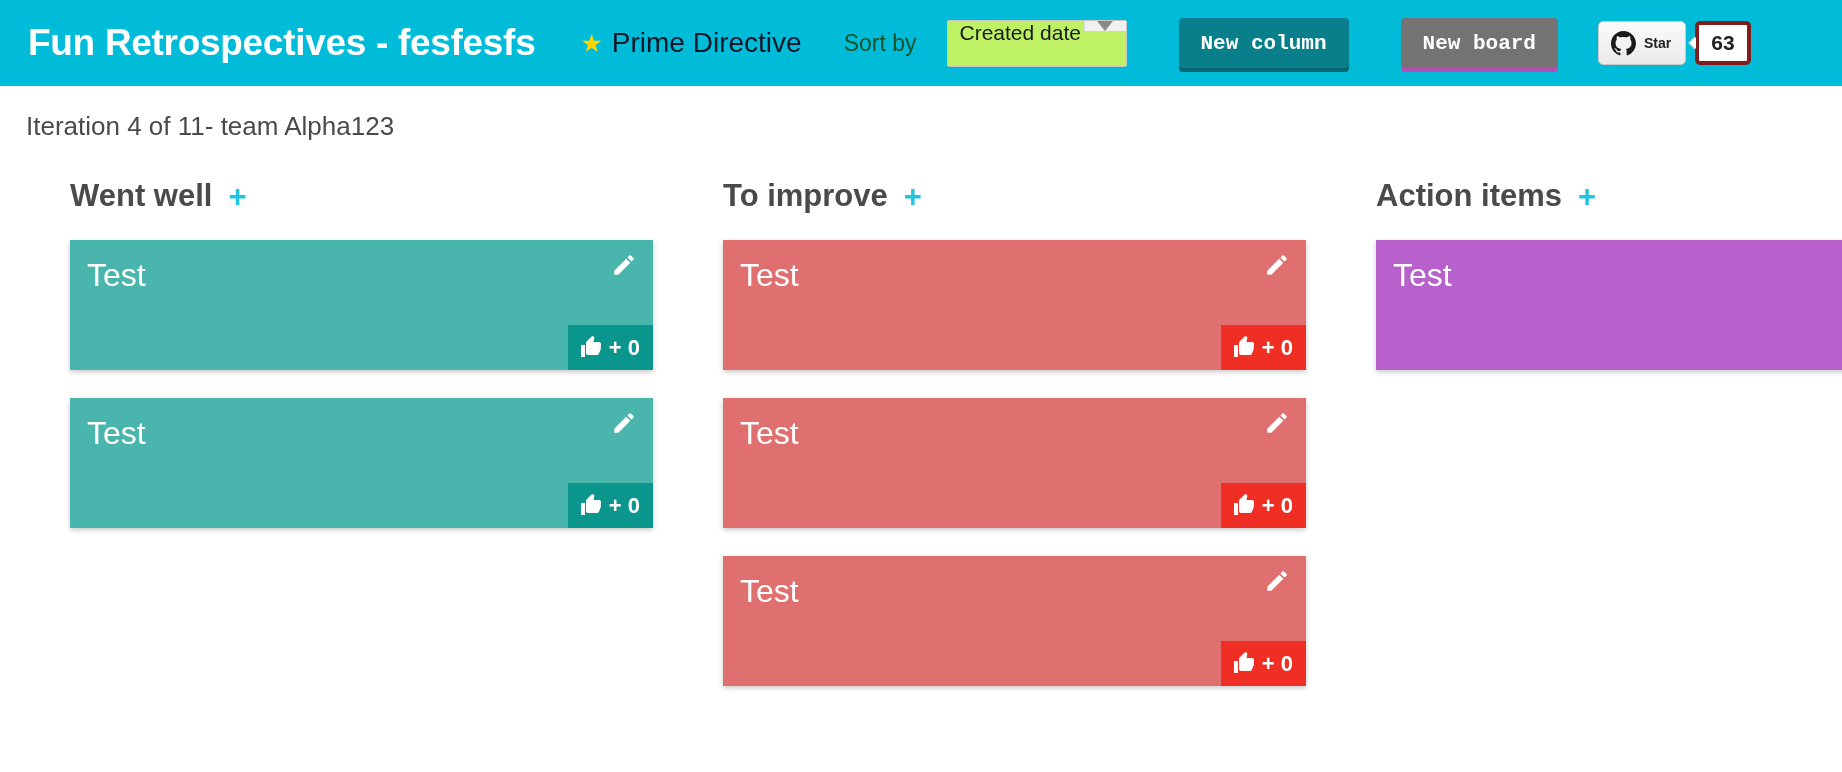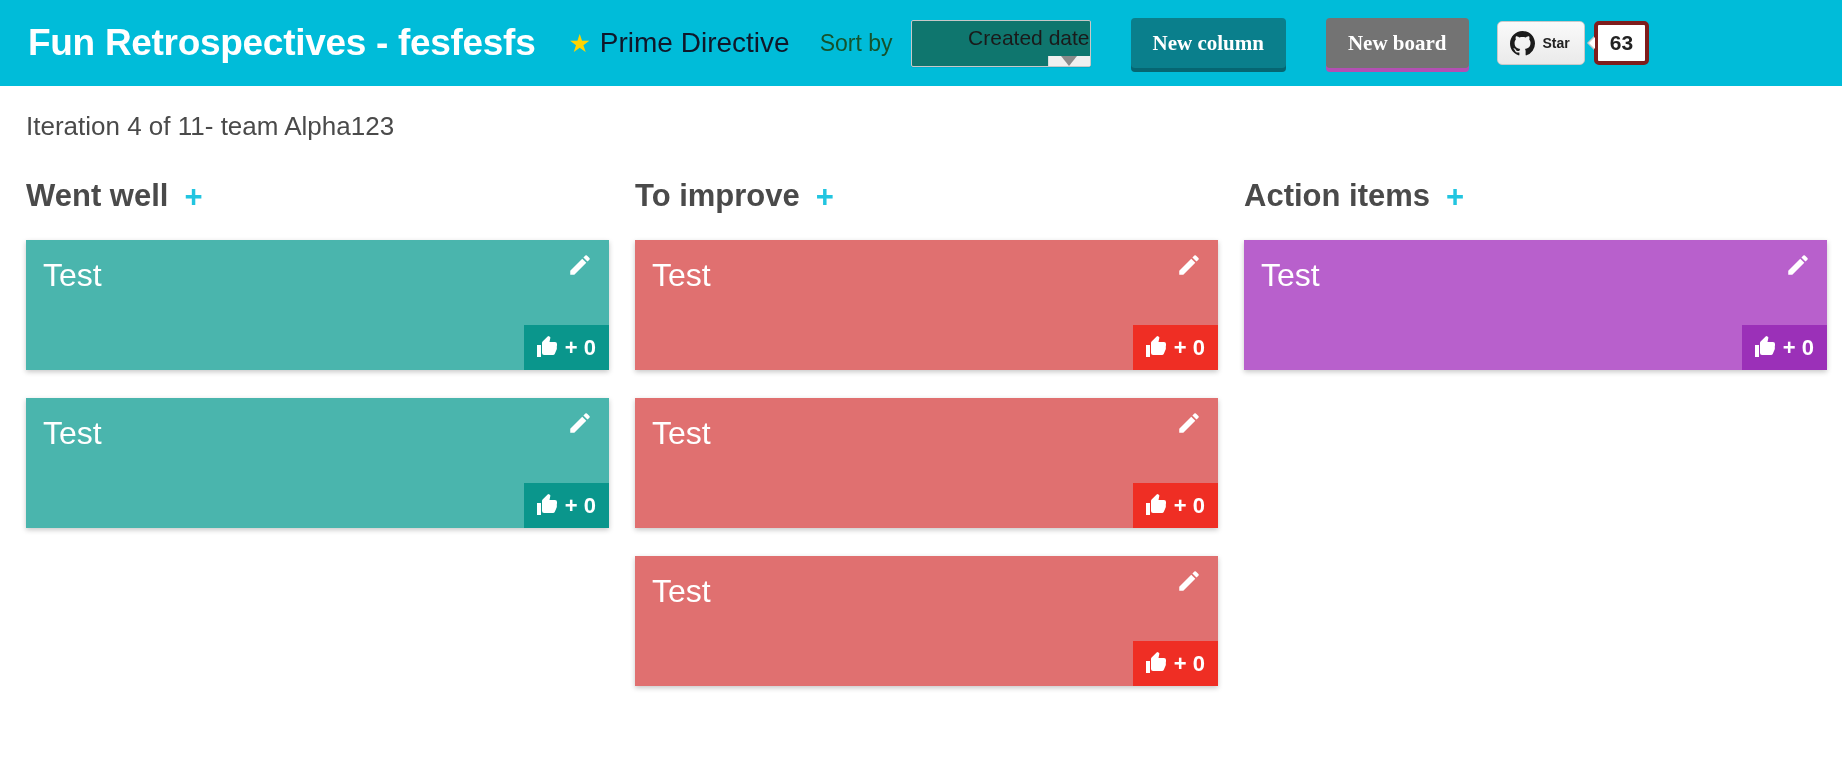--- a/index.html
+++ b/index.html
@@ -11,21 +11,21 @@
     overflow: hidden;
   }
 
   
   .topbar {
     height: 86px;
     background: #00bcd9;
     display: flex;
     align-items: center;
     padding: 0 26px 0 28px;
-    gap: 0;
+    gap: 12px;
   }
   .board-title {
     font-size: 37px;
     font-weight: bold;
     color: #ffffff;
     letter-spacing: -0.3px;
     white-space: nowrap;
   }
   .prime-directive {
     display: flex;
@@ -47,27 +47,26 @@
   .sort-label {
     font-size: 23px;
     color: #14532d;
     margin-left: 30px;
     white-space: nowrap;
   }
   .select-wrap {
     margin-left: 18px;
     height: 47px;
     width: 180px;
-    background: #0f766e;
+    background: #bef264;
     border: 1px solid #c8c8c8;
     border-radius: 2px;
     display: flex;
-    align-items: flex-end;
+    align-items: flex-start;
     box-shadow: 0 1px 0 rgba(0,0,0,0.06);
-    flex-direction: column;
   }
   .select-value {
     flex: 1;
     display: flex;
     align-items: center;
     padding-left: 12px;
     font-size: 21px;
     color: #1a1a1a;
     white-space: nowrap;
     overflow: hidden;
@@ -82,21 +81,21 @@
   }
   .select-arrow-box .caret {
     width: 0; height: 0;
     border-left: 8px solid transparent;
     border-right: 8px solid transparent;
     border-top: 10px solid #8a8a8a;
   }
   .btn {
     border: none;
     color: #ffffff;
-    font-family: Liberation Serif, serif;
+    font-family: Liberation Mono, monospace;
     font-size: 21px;
     font-weight: bold;
     height: 50px;
     padding: 12px 22px;
     border-radius: 4px;
     cursor: pointer;
     white-space: nowrap;
   }
   .btn-new-column {
     background: #0a7f8c;
@@ -174,21 +173,21 @@
     padding: 25px 0 0 26px;
   }
 
   
   .board {
     display: flex;
     padding: 34px 26px 0 26px;
     gap: 26px;
     align-items: flex-start;
   }
-  .column { width: 583px; flex: 0 0 583px; }
+  .column { width: 583px; flex: 0 0 583px; margin-left: 44px; }
   .column-head {
     display: flex;
     align-items: center;
     gap: 16px;
     margin-bottom: 24px;
     height: 40px;
   }
   .column-title {
     font-size: 31px;
     font-weight: bold;

